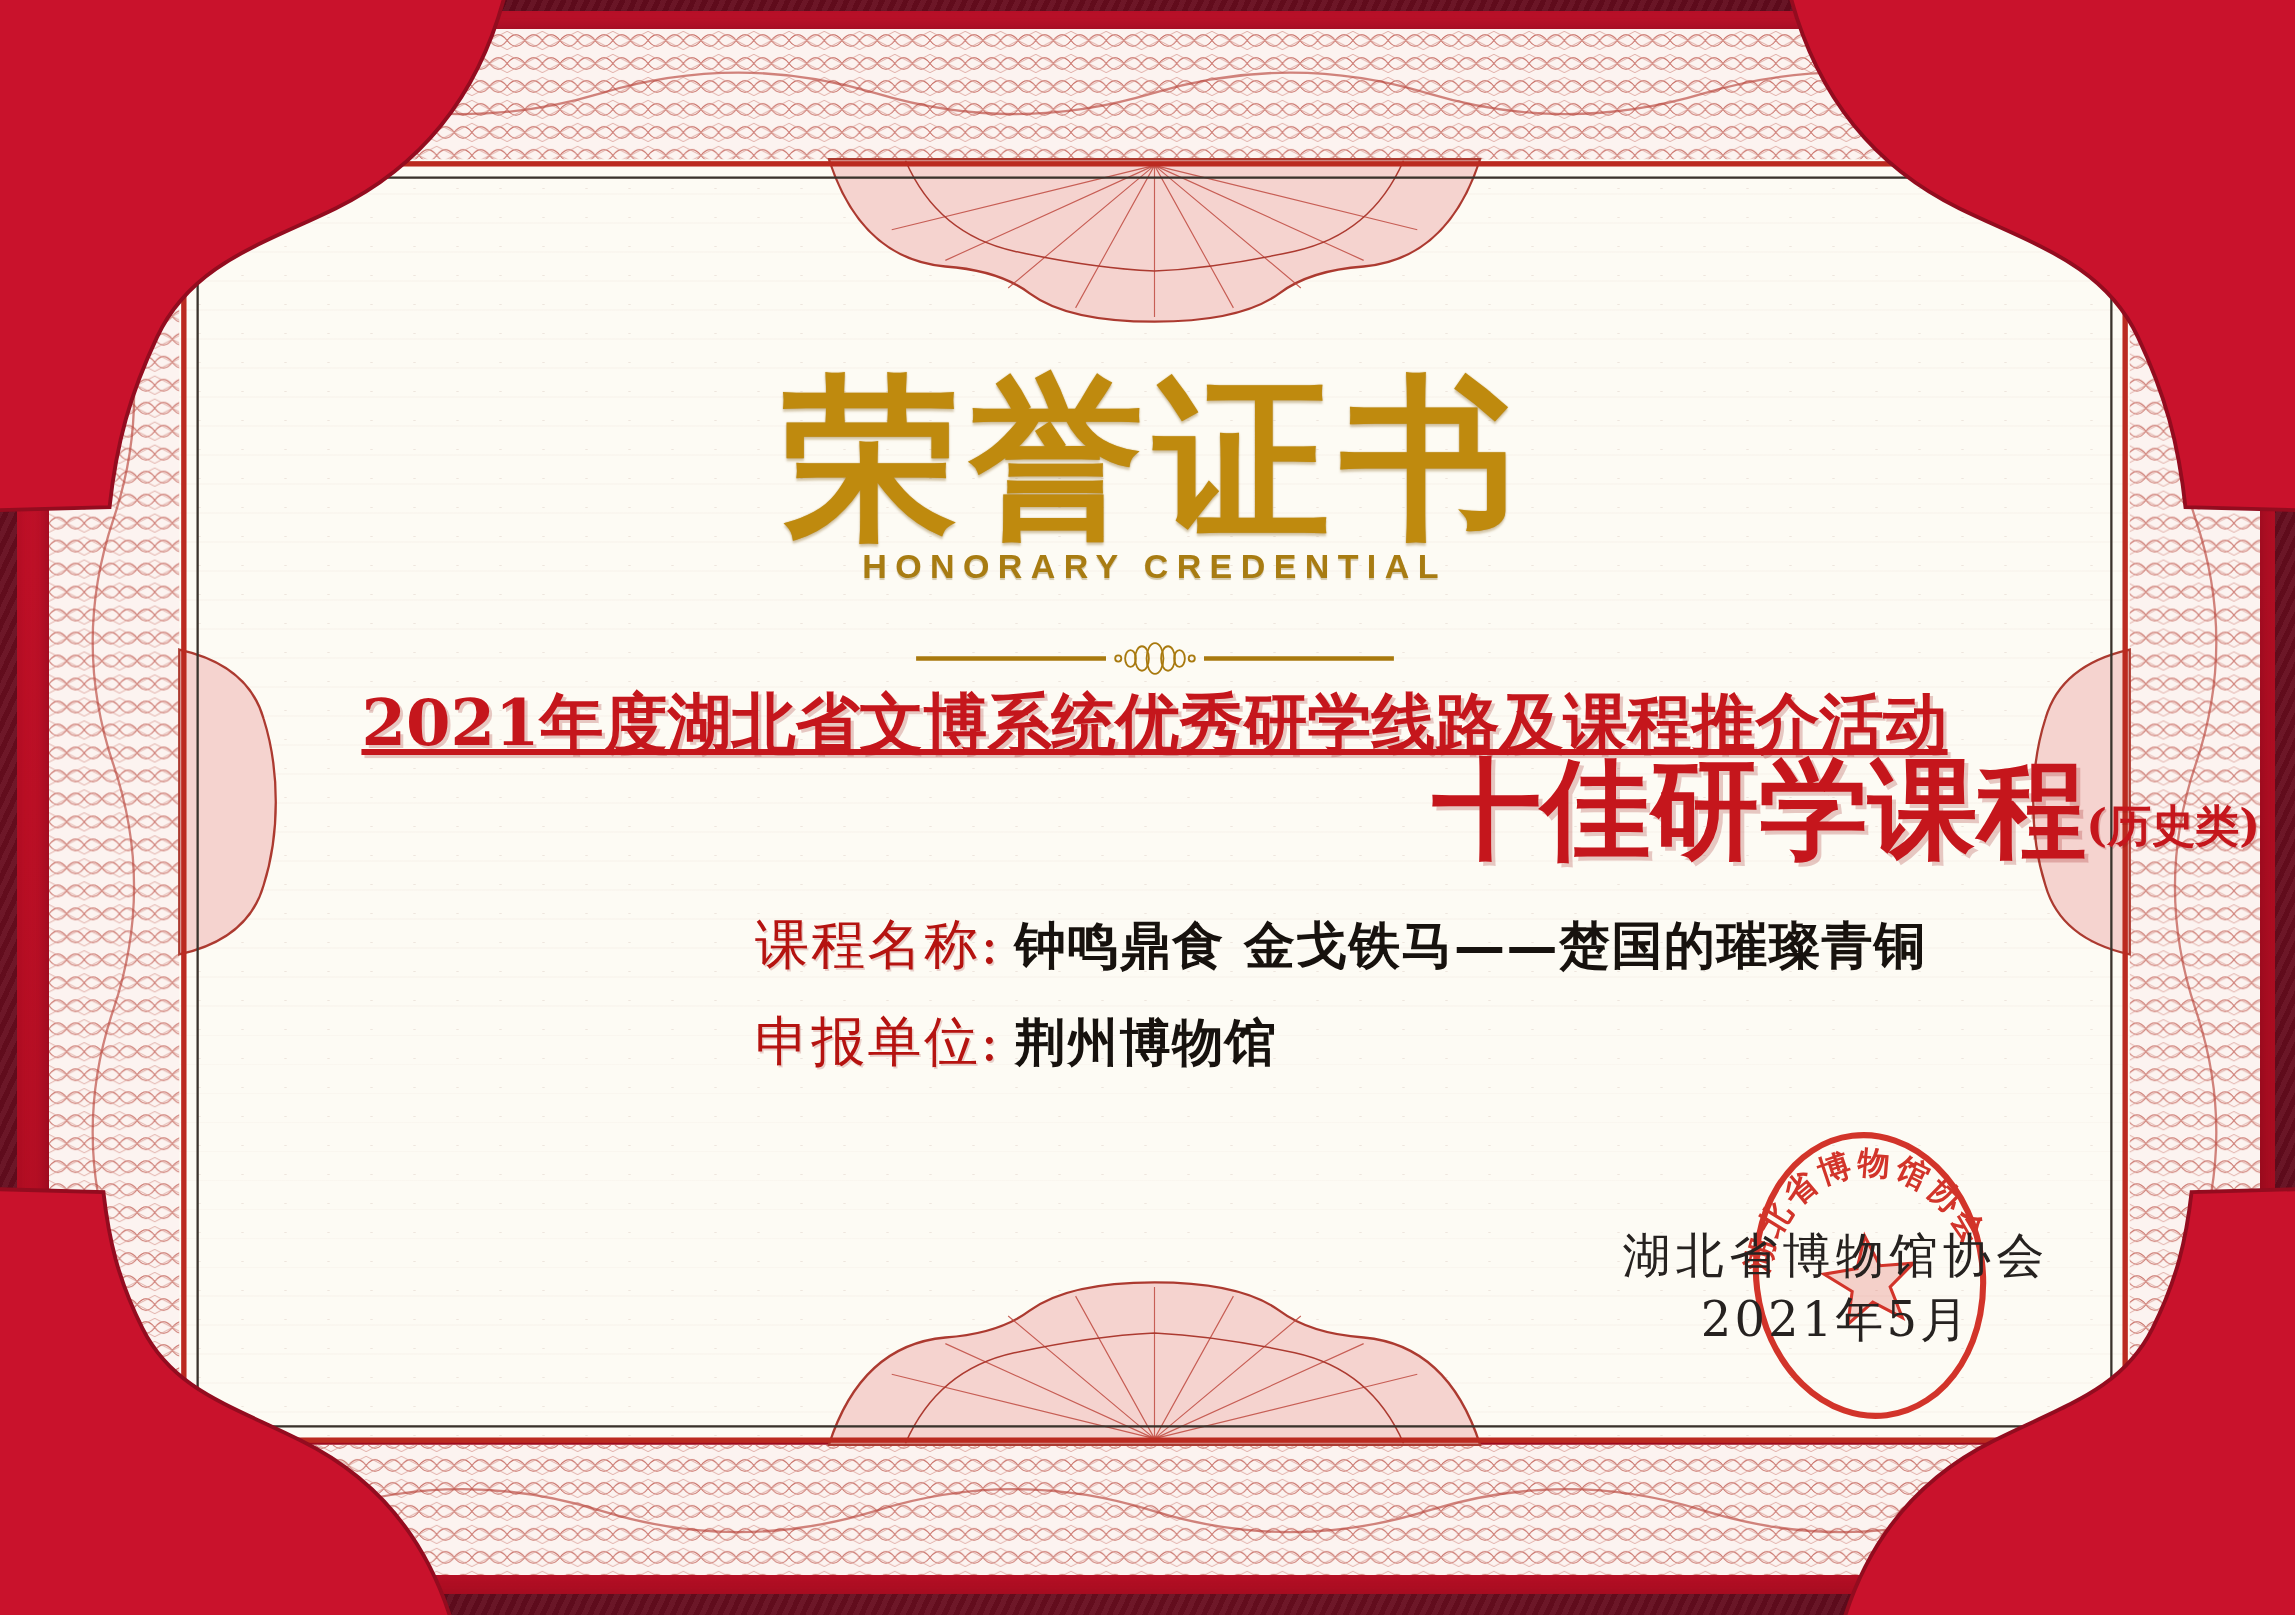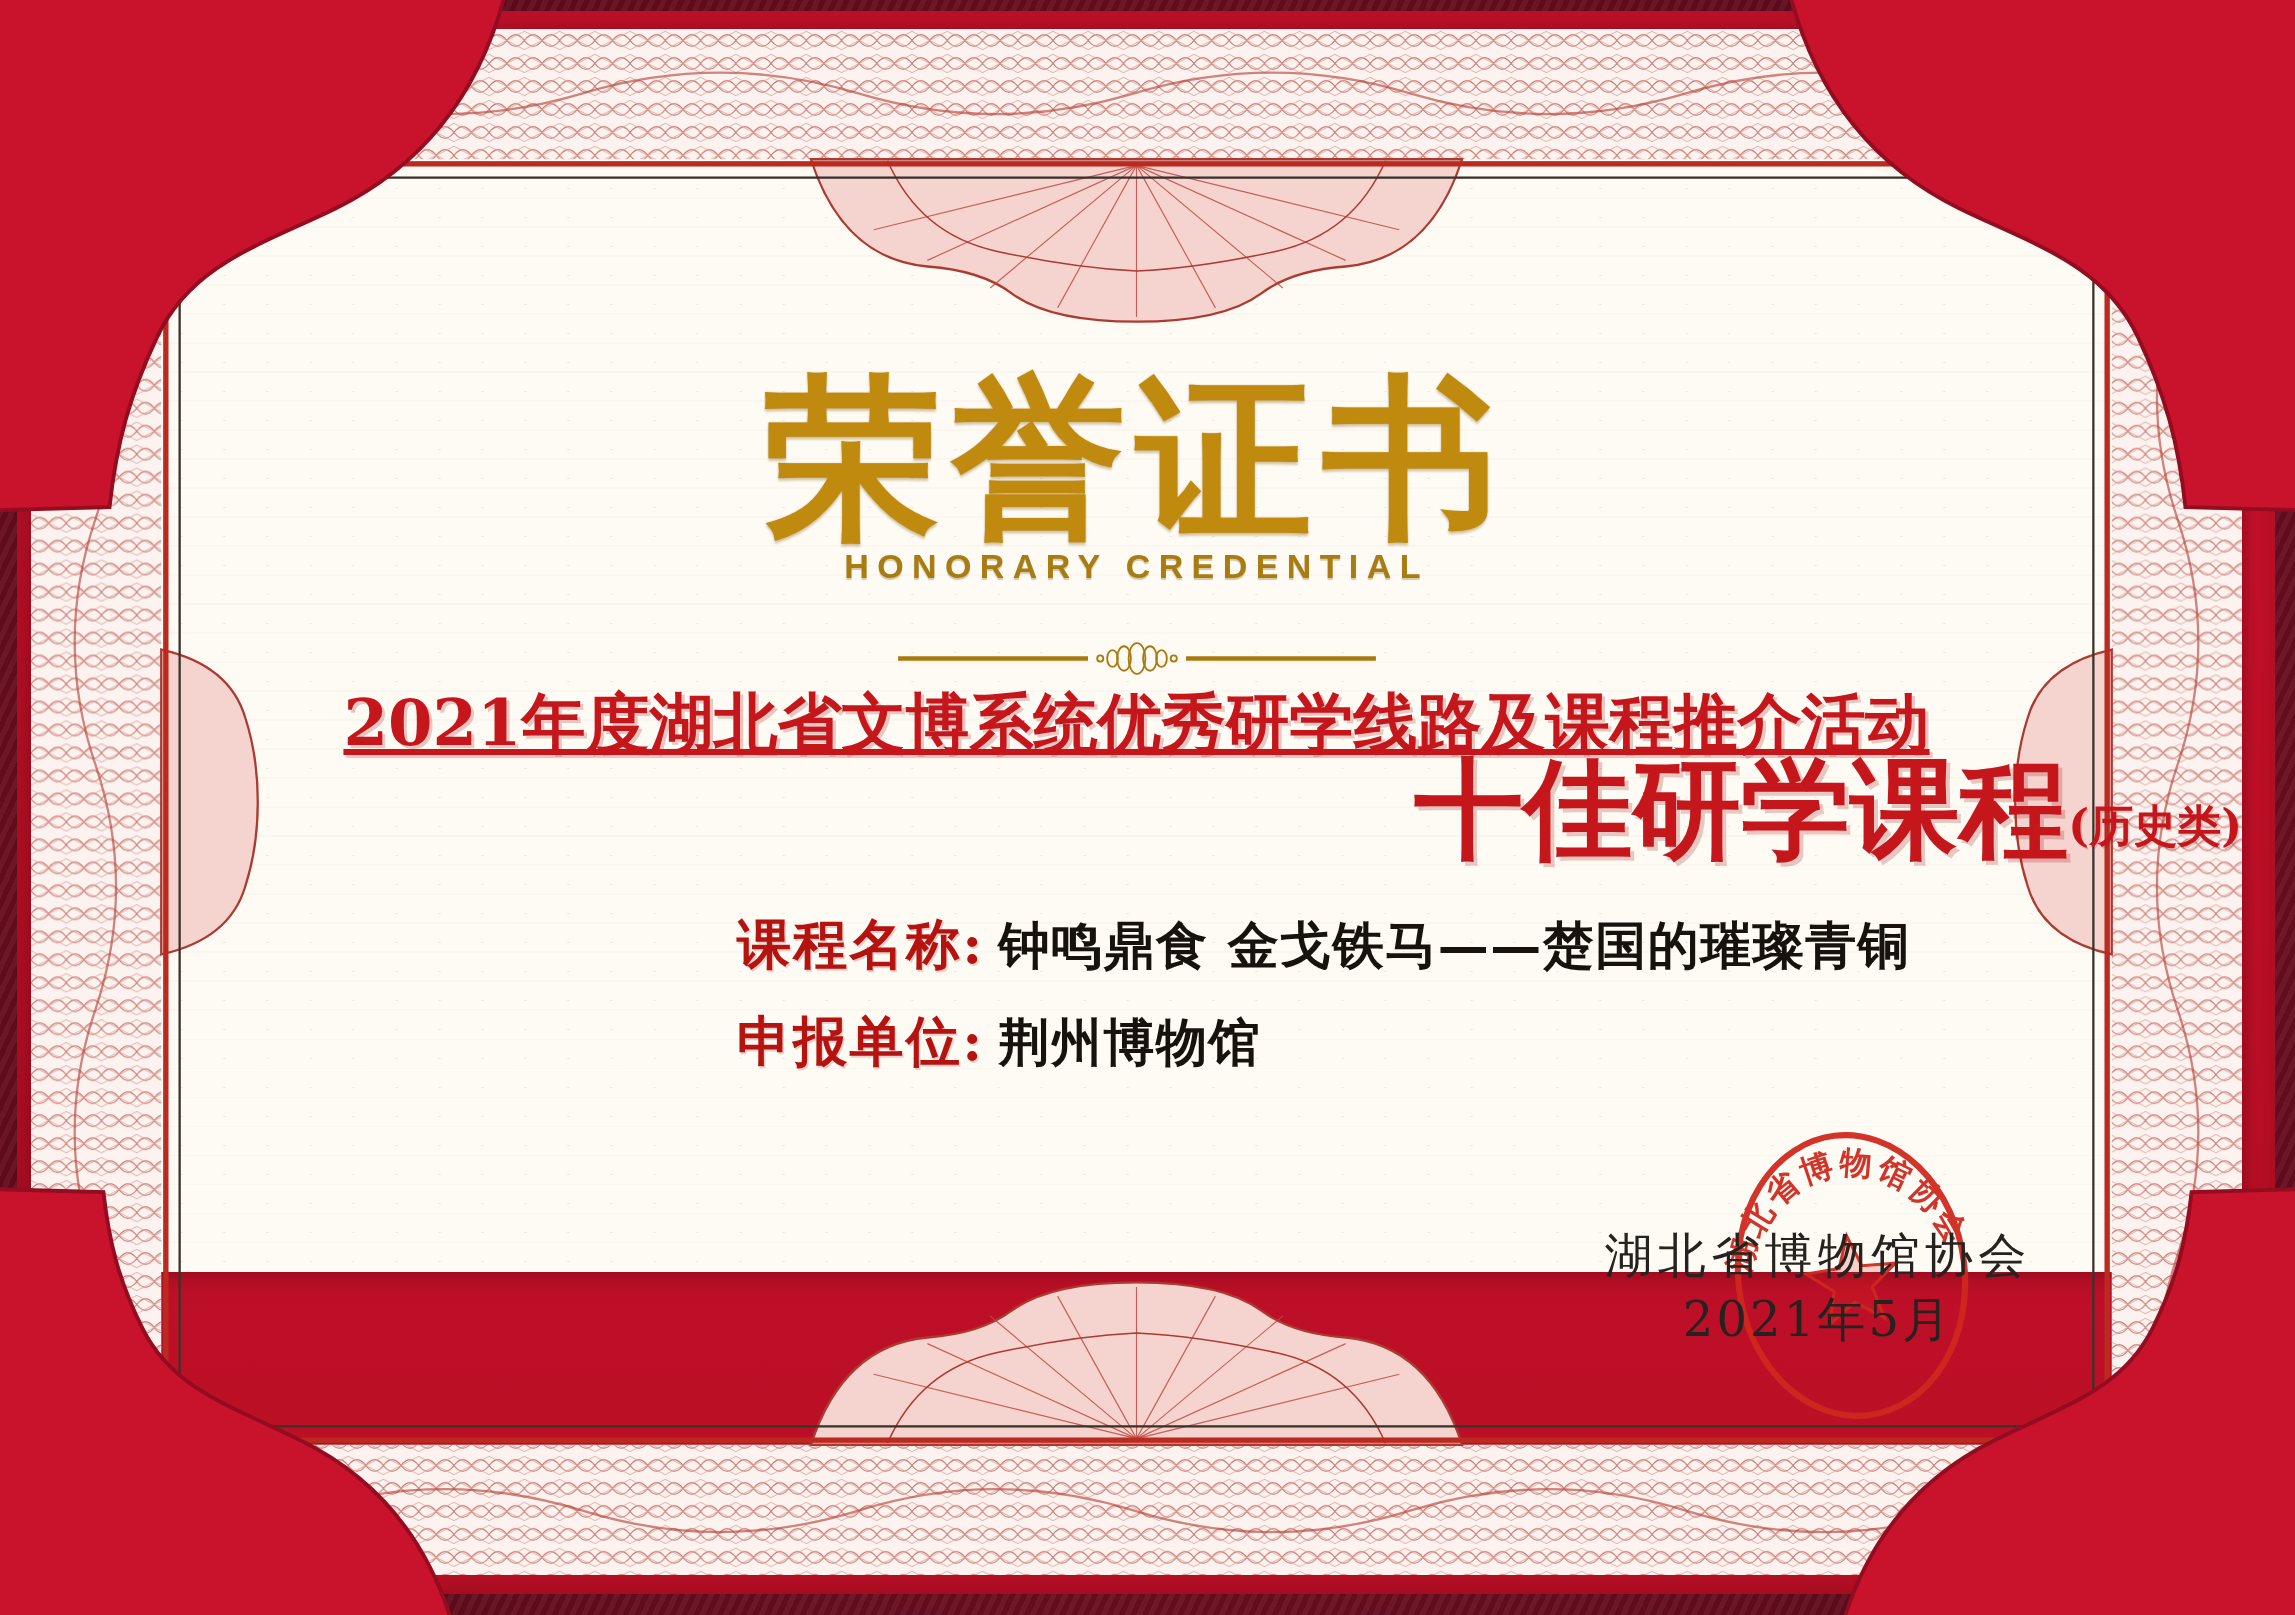--- a/index.html
+++ b/index.html
@@ -11,21 +11,21 @@
       repeating-linear-gradient(115deg, rgba(255,255,255,.045) 0 5.4px, rgba(0,0,0,.05) 5.4px 10.7px),
       radial-gradient(ellipse at 50% 50%, #8a1228 0%, #701021 55%, #57091a 100%);
   }
 
   
   .folder-mat{position:absolute;left:17px;top:10.7px;right:20px;bottom:21.5px;
     background:linear-gradient(180deg,#d01430 0%, #c61129 50%, #b80f26 100%);
     box-shadow:inset 0 0 31px rgba(80,0,10,.35);}
 
   
-  .paper{position:absolute;left:31px;top:29px;width:2211px;height:1243px;
+  .paper{position:absolute;left:49px;top:29px;width:2211px;height:1413px;
     background-color:#fdfbf4;
     background-image:
       radial-gradient(rgba(178,140,128,.20) 0.9px, transparent 1.2px),
       repeating-linear-gradient(0deg, rgba(196,160,148,.05) 0 1.5px, transparent 1.5px 29px);
     background-size:43px 29px, auto;
     box-shadow:0 0 20px rgba(60,0,12,.5);}
 
   .border-art{position:absolute;left:0;top:0;z-index:1;}
 
   .content{position:absolute;inset:0;z-index:3;}
@@ -41,21 +41,21 @@
     text-shadow:3.1px 3.1px 0 rgba(150,15,15,.22);text-decoration:underline;}
   .award-wrap{top:722px;display:flex;justify-content:flex-end;align-items:flex-end;
     position:absolute;left:0;right:0;white-space:nowrap;padding-left:84px;}
   .award-title{font-size:109px;font-weight:700;color:#c5161c;line-height:1.08;
     text-shadow:3.8px 3.8px 0 rgba(150,15,15,.22);}
   .award-category{font-size:44px;font-weight:700;color:#c5161c;margin-left:0;padding-bottom:12.3px;
     text-shadow:1.5px 1.5px 0 rgba(150,15,15,.2);}
 
   .fields{position:absolute;left:706px;top:880px;}
   .field-row{white-space:nowrap;height:97px;display:flex;align-items:baseline;}
-  .field-label{font-size:54px;font-weight:700;color:#b51310;letter-spacing:2.3px;
+  .field-label{font-size:54px;font-weight:400;color:#b51310;letter-spacing:2.3px;
     text-shadow:1.5px 1.5px 0 rgba(140,10,10,.18);}
   .field-value{font-size:51px;font-weight:700;color:#17120e;margin-left:14px;letter-spacing:1.5px;}
 
   .sign-block{position:absolute;left:1519px;top:1195px;width:536px;text-align:center;z-index:4;}
   .issuer-name{font-size:48px;color:#262220;letter-spacing:5.4px;white-space:nowrap;}
   .issue-date{font-size:48px;color:#262220;letter-spacing:3.1px;white-space:nowrap;}
 
   .seal{position:absolute;left:1679px;top:1082px;z-index:3;opacity:.94;}
 
   .corners{position:absolute;inset:0;z-index:6;pointer-events:none;}

